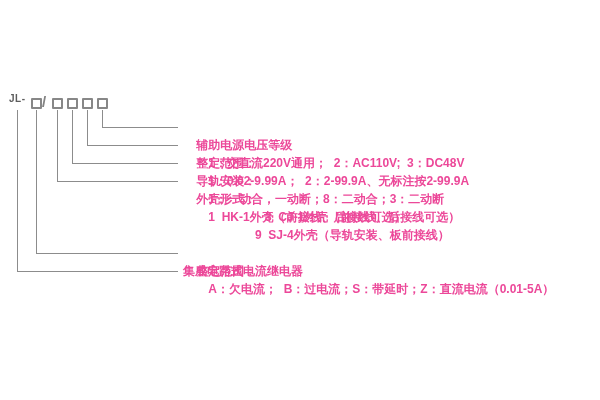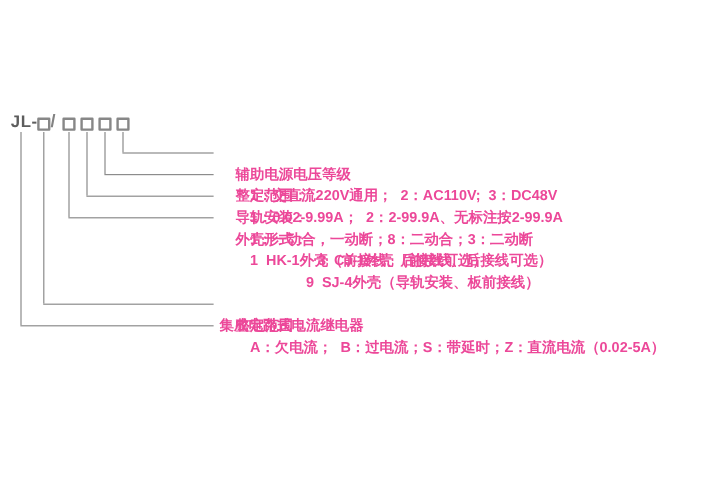--- a/index.html
+++ b/index.html
@@ -12,21 +12,21 @@
     position: relative;
     width: 600px;
     height: 400px;
     background: #ffffff;
     overflow: hidden;
   }
   
   .code-prefix {
     position: absolute;
     left: 9px; top: 93px;
-    font-size: 14px;
+    font-size: 10px;
     font-weight: bold;
     color: #5d5d5d;
     letter-spacing: 0.5px;
   }
   .code-sep {
     position: absolute;
     left: 42px; top: 93px;
     font-size: 15px;
     font-weight: bold;
     color: #828282;
@@ -125,18 +125,18 @@
 
   <div class="row row-case">
     <span class="lbl">外壳形式：</span>
     <span class="desc">1  HK-1外壳（前接线、后接线可选）</span>
   </div>
   <div class="row row-case-3">3  CJ-1外壳（前接线、后接线可选）</div>
   <div class="row row-case-4">9  SJ-4外壳（导轨安装、板前接线）</div>
 
   <div class="row row-action">
     <span class="lbl">整定范围：</span>
-    <span class="desc">A：欠电流；  B：过电流；S：带延时；Z：直流电流（0.02-5A）</span>
+    <span class="desc">A：欠电流；  B：过电流；S：带延时；Z：直流电流（0.01-5A）</span>
   </div>
 
   <div class="row row-name">集成电路式电流继电器</div>
 
 </div>
 
 </body></html>

